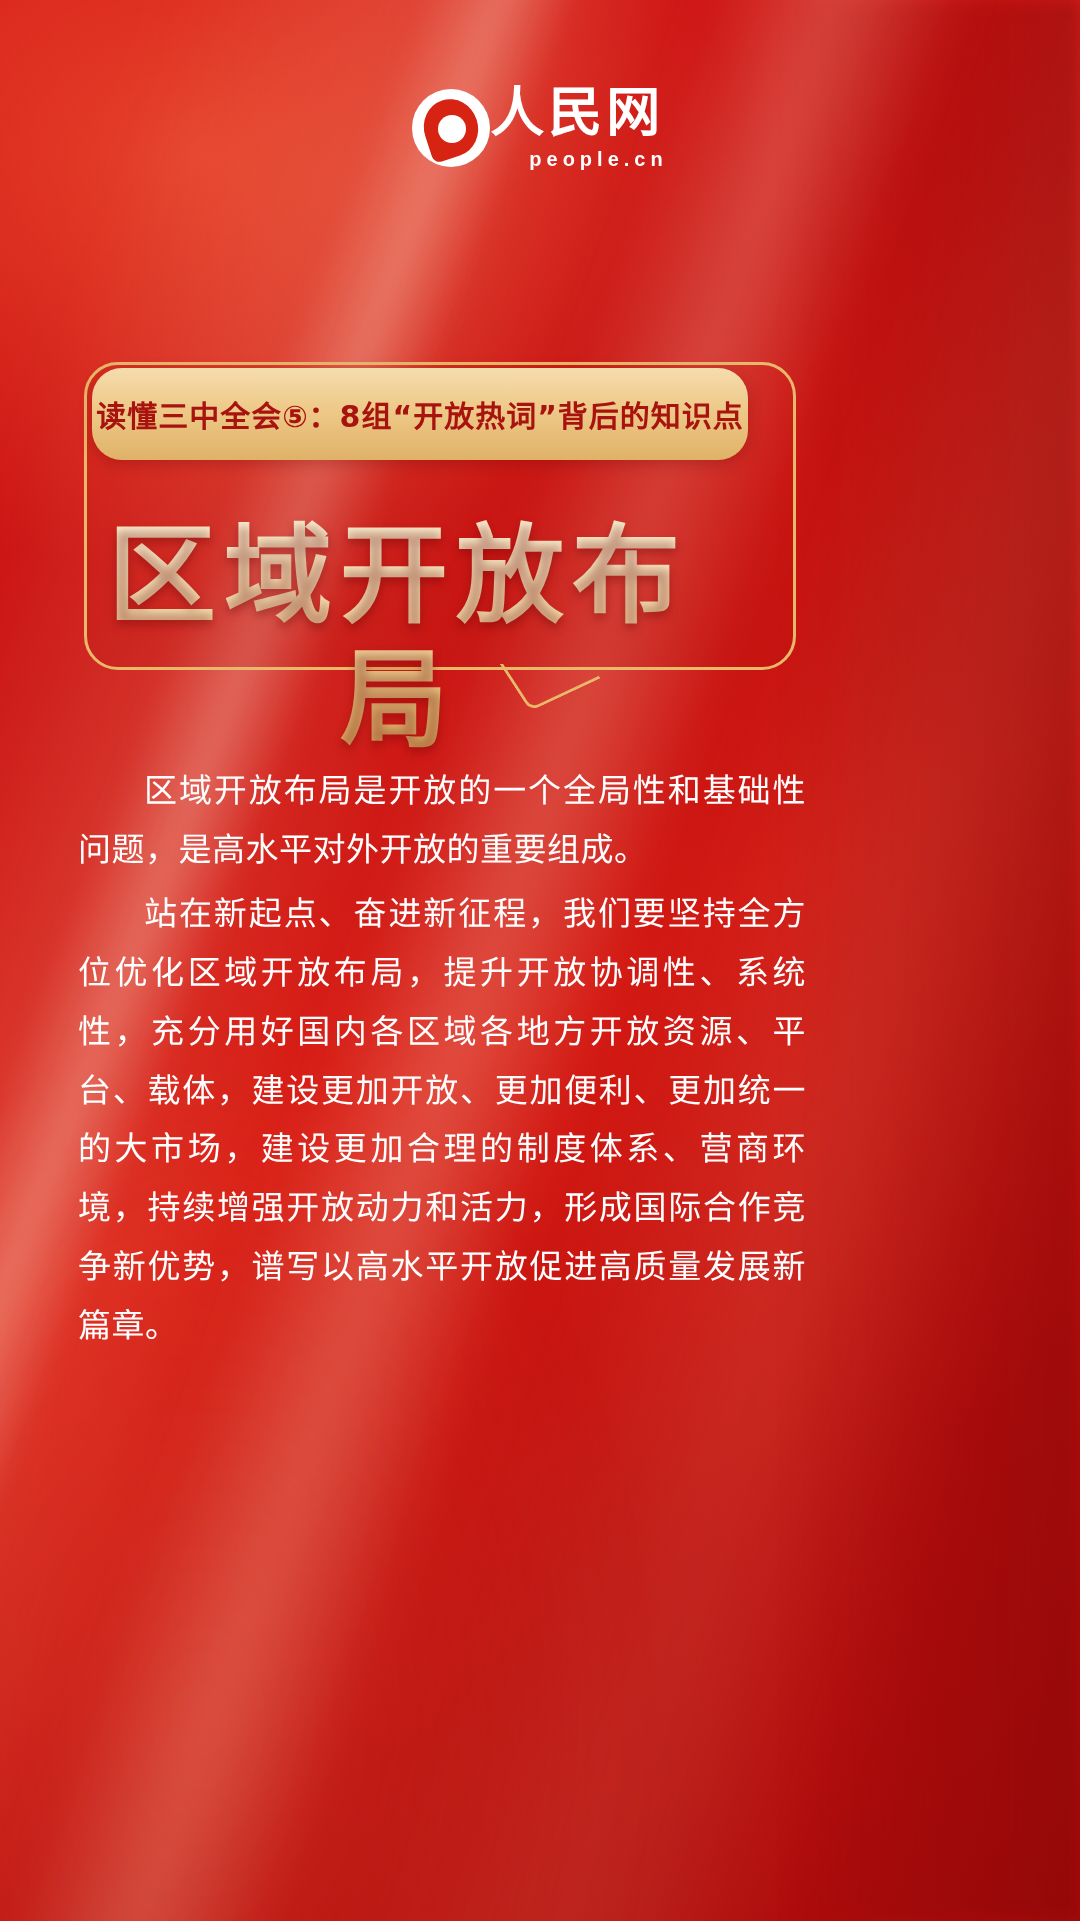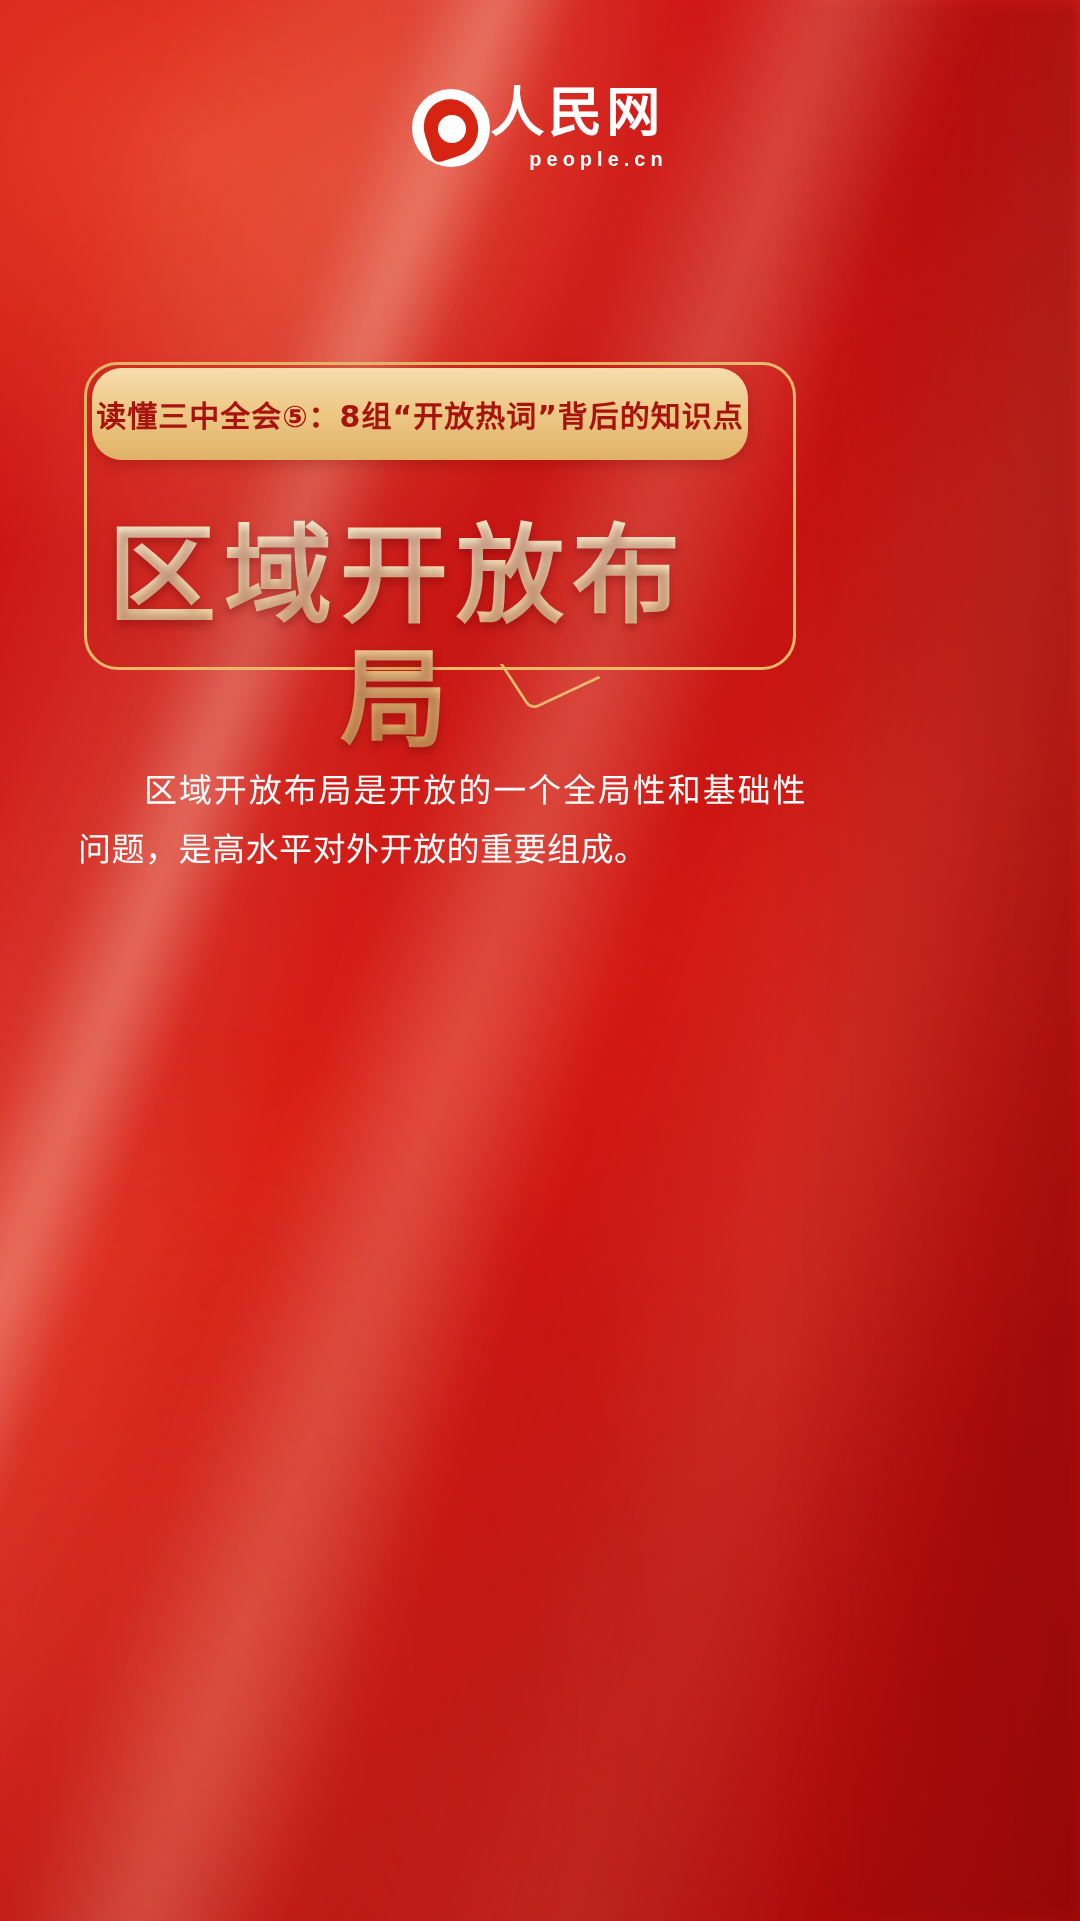--- a/index.html
+++ b/index.html
@@ -250,16 +250,17 @@
   <div class="tail-outer"></div>
 
   <div class="ribbon">
     <span class="ribbon-text">读懂三中全会⑤：8组“开放热词”背后的知识点</span>
   </div>
 
   <div class="headline">区域开放布局</div>
 
   <div class="body-copy">
     <p>区域开放布局是开放的一个全局性和基础性问题，是高水平对外开放的重要组成。</p>
+    <p>站在新起点、奋进新征程，我们要坚持全方位优化区域开放布局，提升开放协调性、系统性，充分用好国内各区域各地方开放资源、平台、载体，建设更加开放、更加便利、更加统一的大市场，建设更加合理的制度体系、营商环境，持续增强开放动力和活力，形成国际合作竞争新优势，谱写以高水平开放促进高质量发展新篇章。</p>
   </div>
 
 
 </div>
 
 </body></html>

